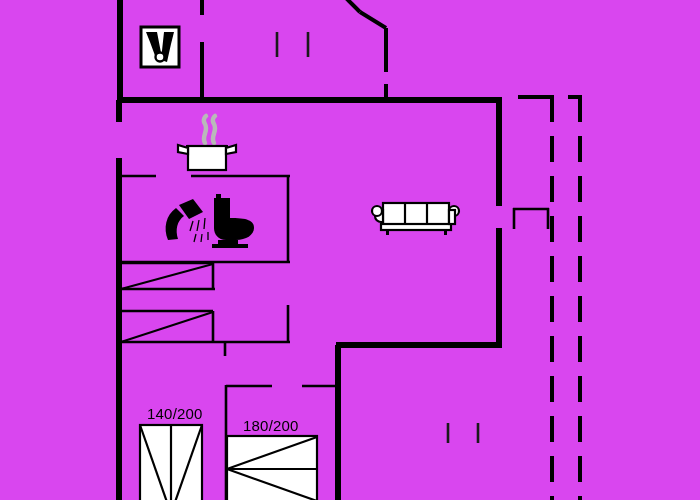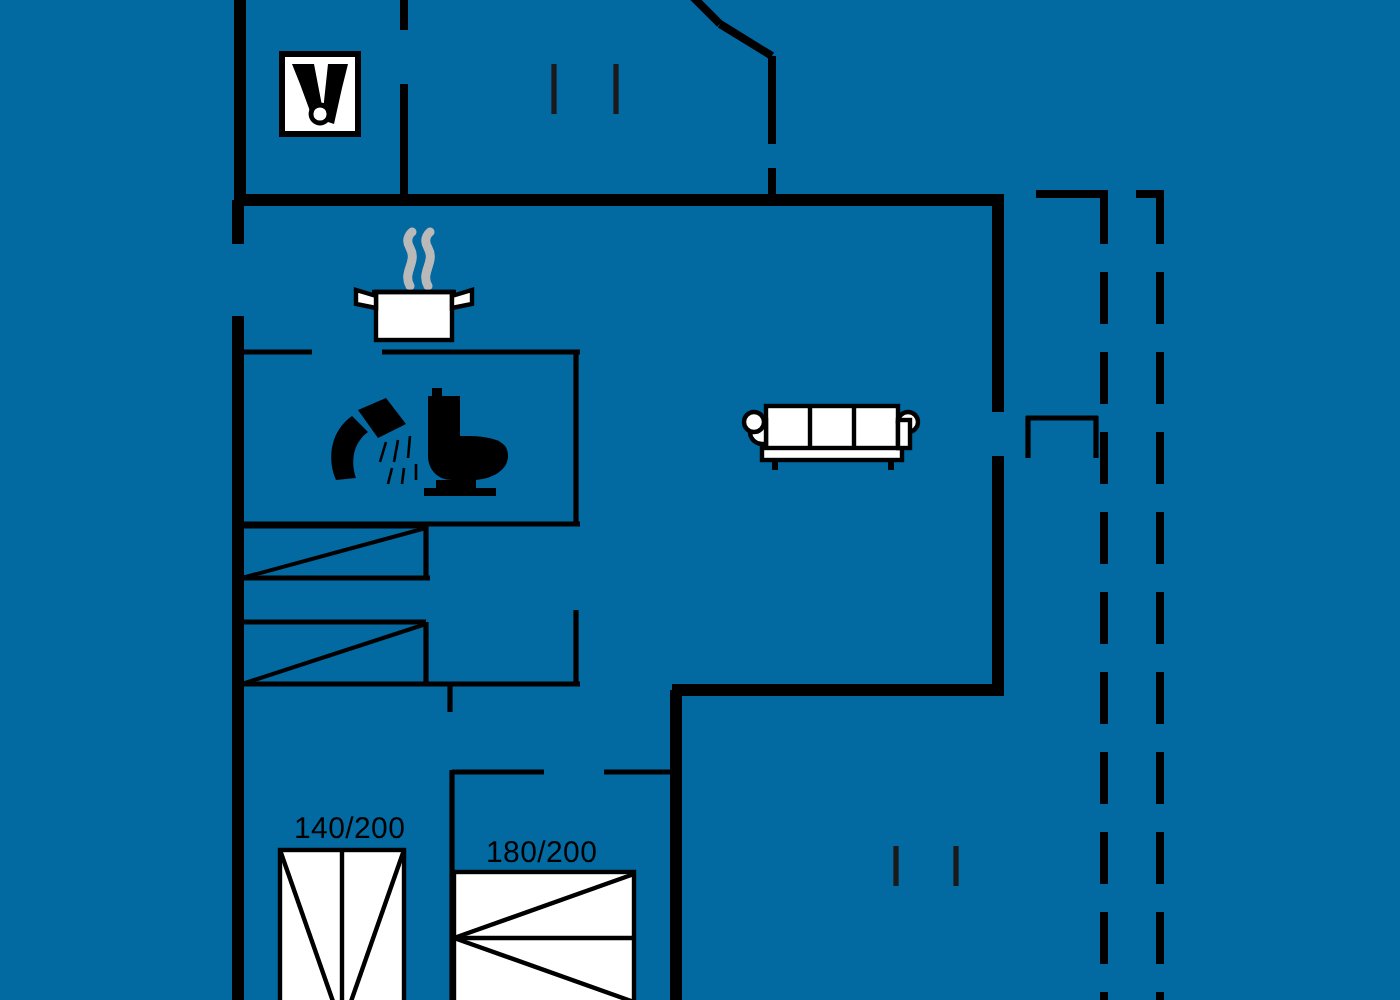--- a/index.html
+++ b/index.html
@@ -7,21 +7,21 @@
     padding: 0;
     background: #ffffff;
   }
   body {
     font-family: "Liberation Sans", sans-serif;
   }
   #floorplan-root {
     position: relative;
     width: 700px;
     height: 500px;
-    background: #0369a1;
+    background: #d946ef;
     overflow: hidden;
   }
   #floorplan-svg {
     display: block;
     width: 700px;
     height: 500px;
   }
   .wall-heavy {
     stroke: #000000;
     stroke-width: 6;

